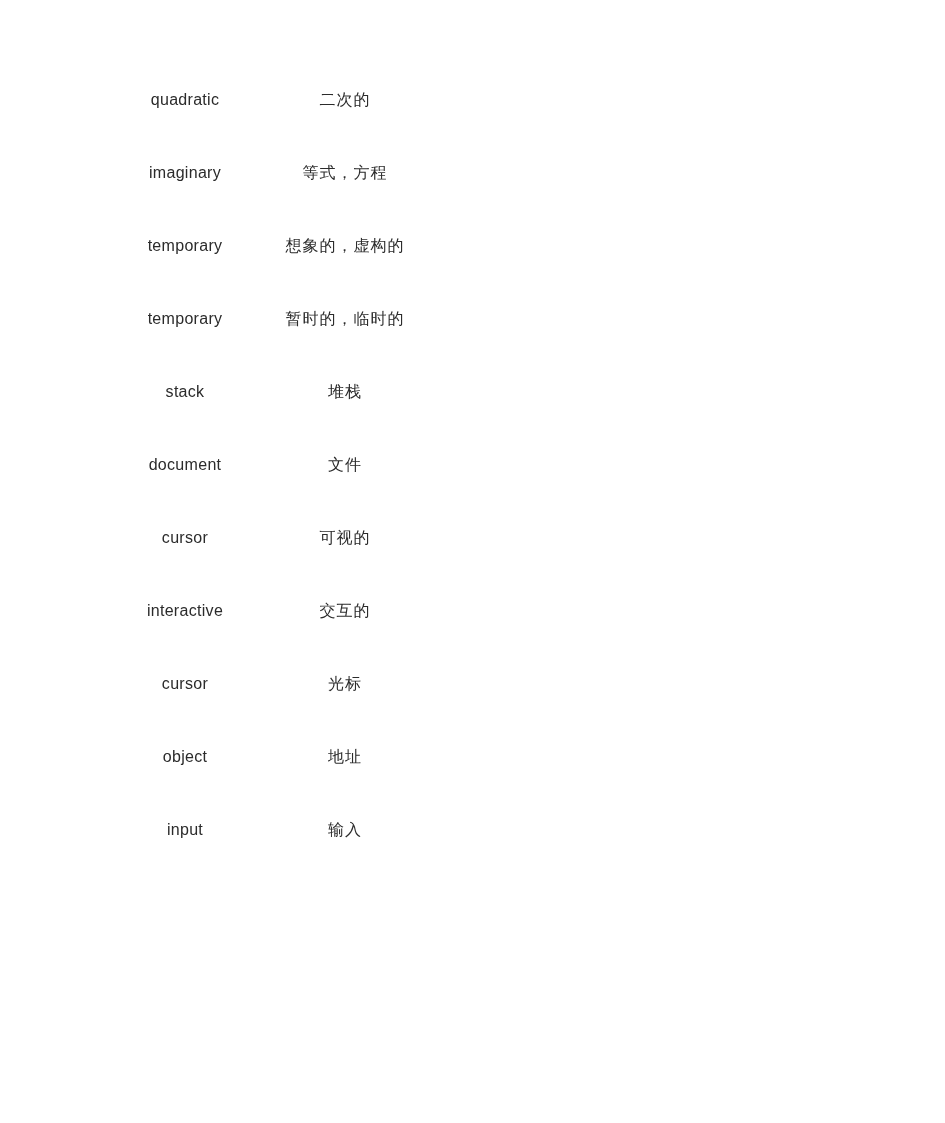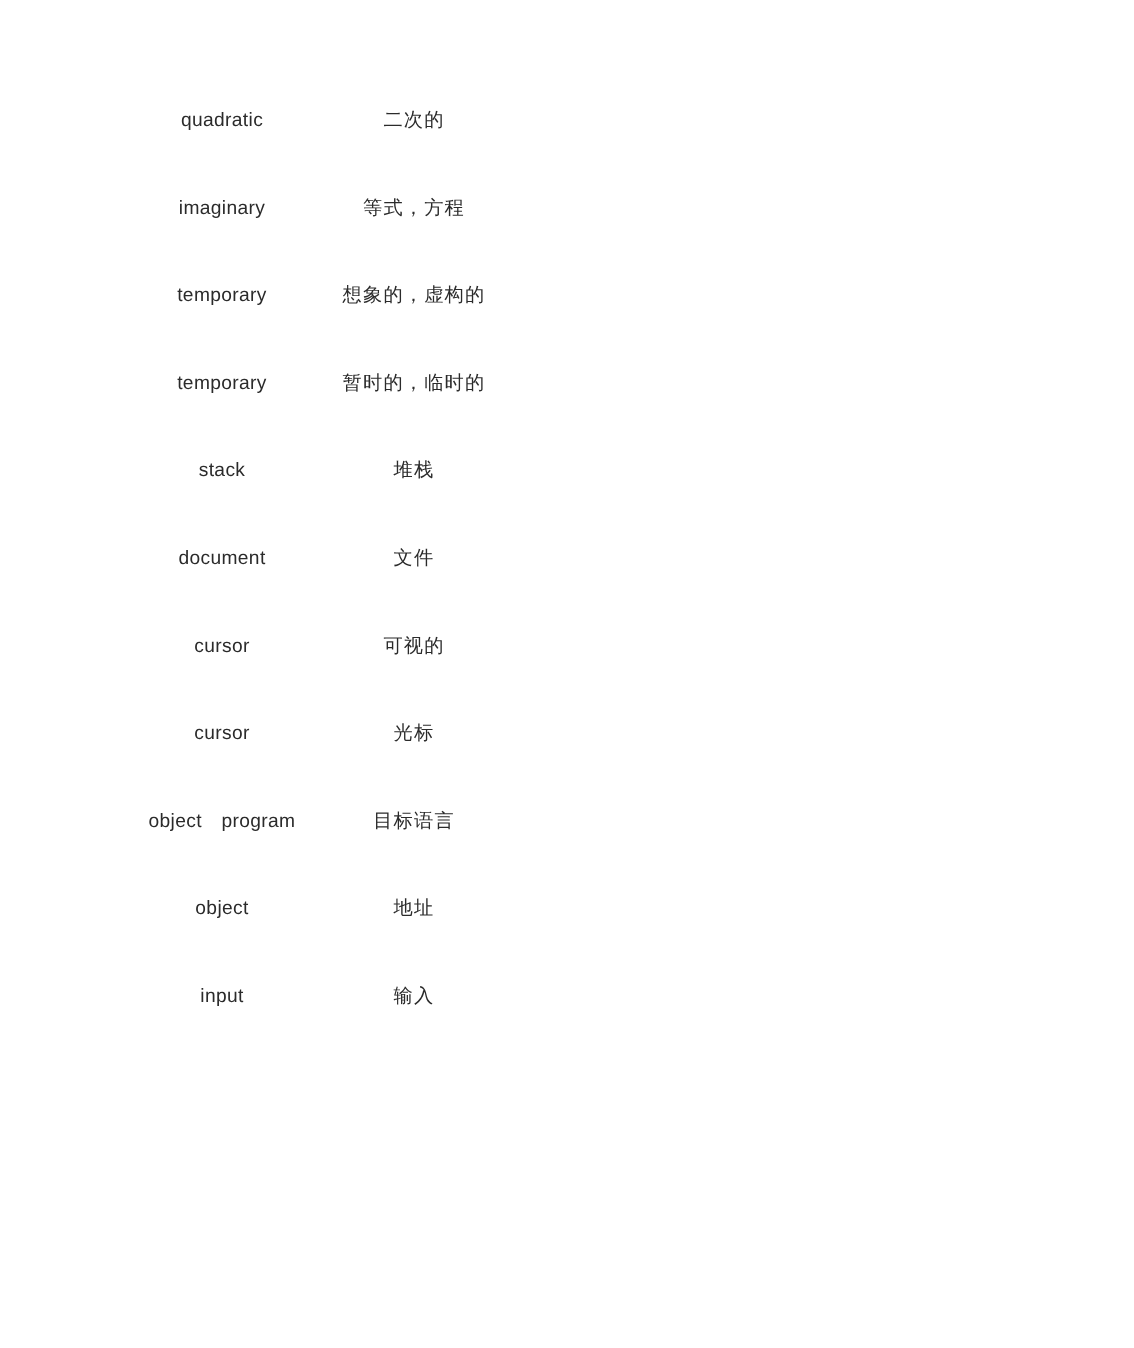--- a/index.html
+++ b/index.html
@@ -53,26 +53,26 @@
   </div>
   <div class="row">
     <span class="term">document</span>
     <span class="def">文件</span>
   </div>
   <div class="row">
     <span class="term">cursor</span>
     <span class="def">可视的</span>
   </div>
   <div class="row">
+    <span class="term">interactive</span>
+    <span class="def">交互的</span>
+  </div>
+  <div class="row">
     <span class="term">cursor</span>
     <span class="def">光标</span>
-  </div>
-  <div class="row">
-    <span class="term">object program</span>
-    <span class="def">目标语言</span>
   </div>
   <div class="row">
     <span class="term">object</span>
     <span class="def">地址</span>
   </div>
   <div class="row">
     <span class="term">input</span>
     <span class="def">输入</span>
   </div>
 </div>

